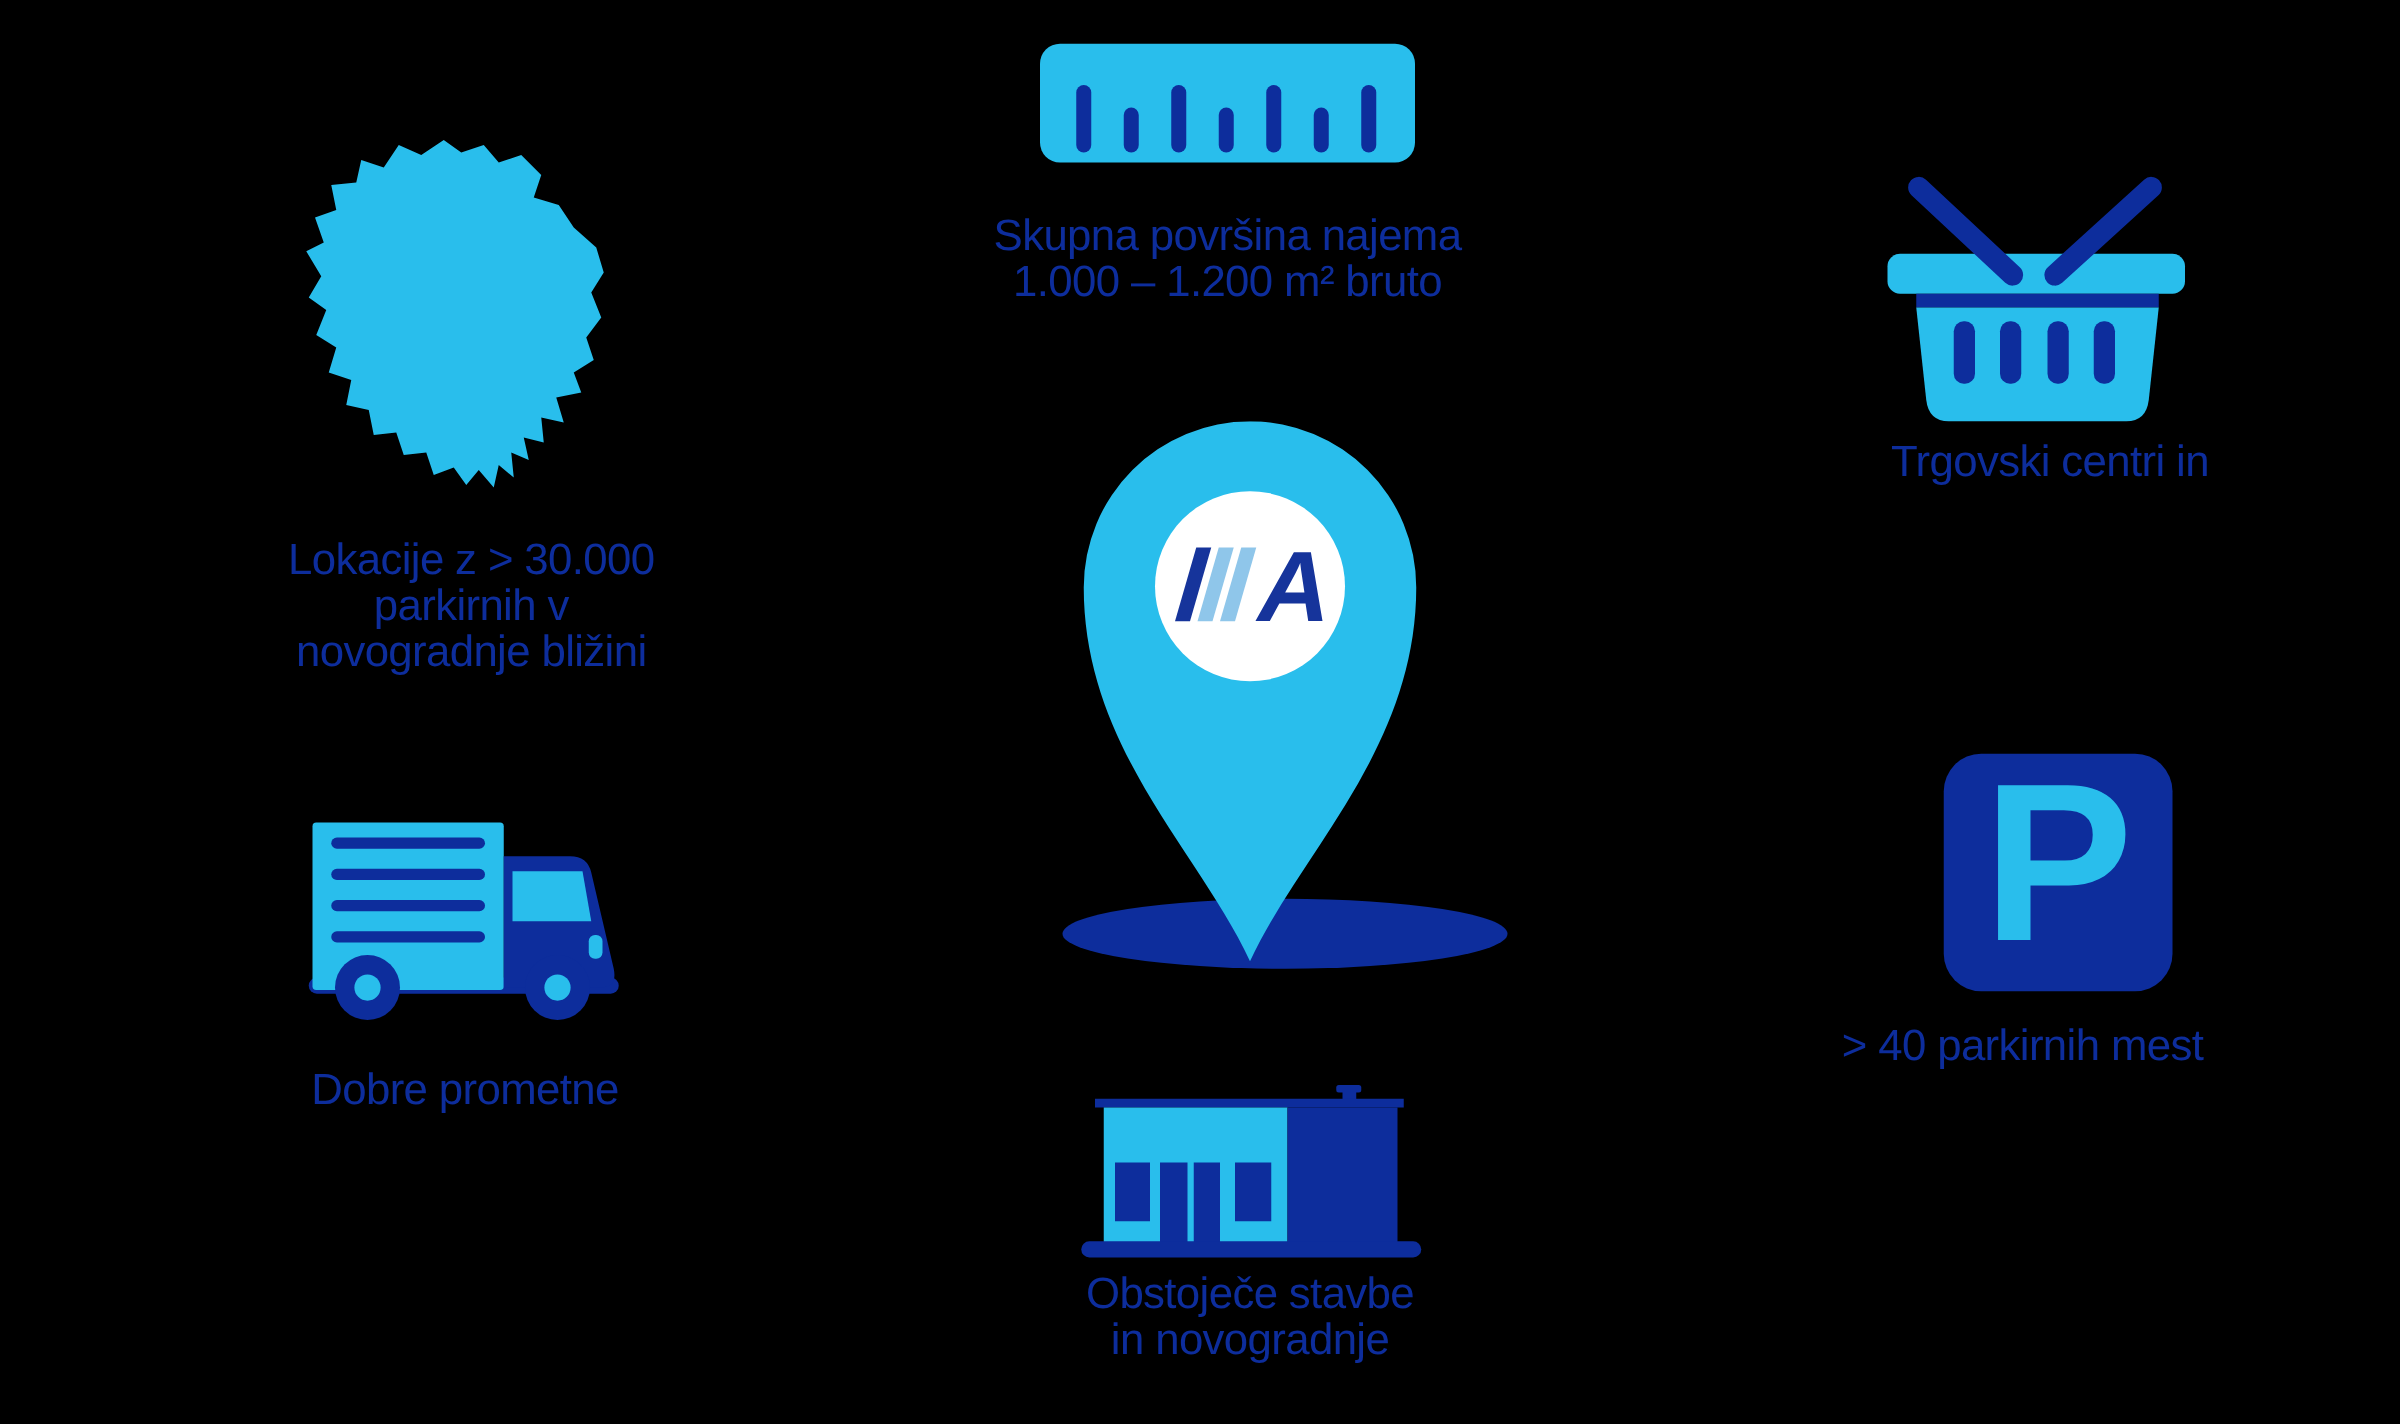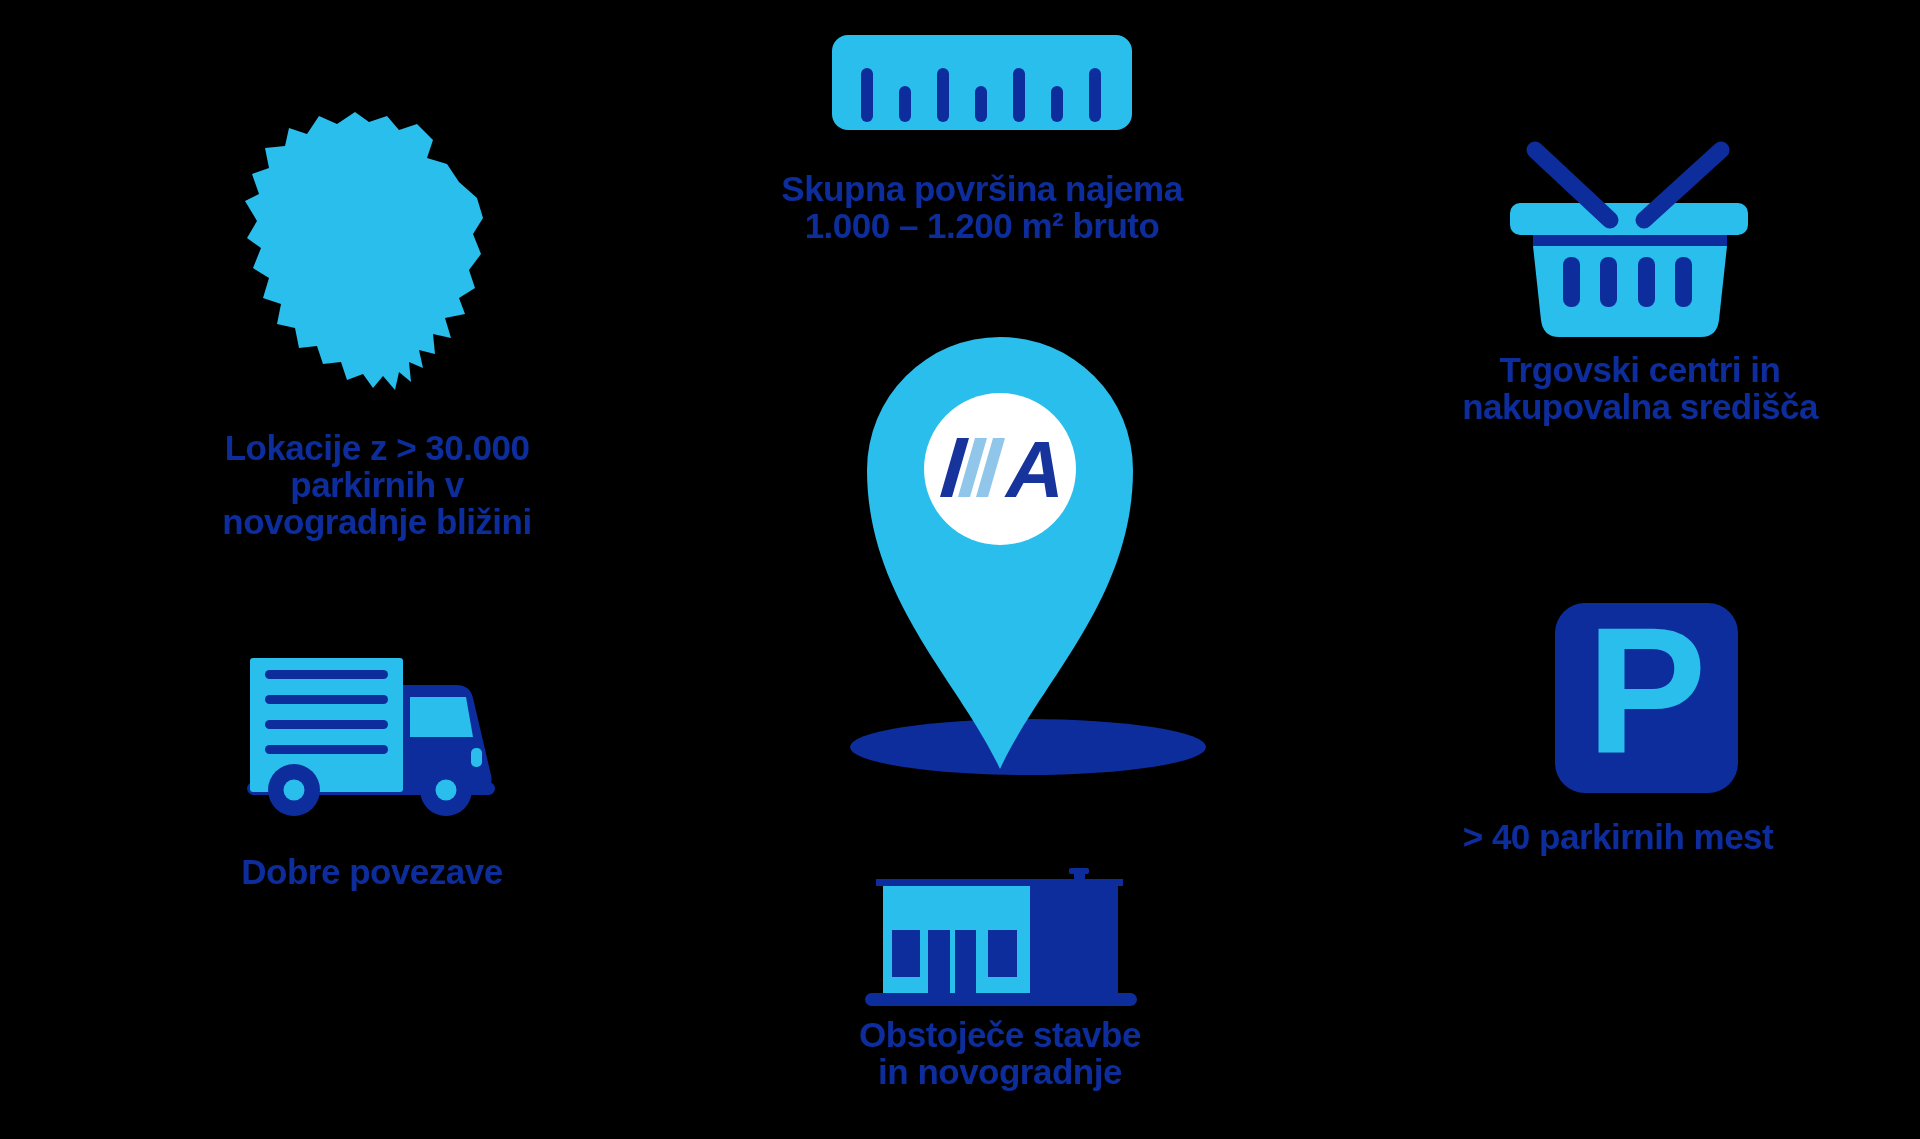--- a/index.html
+++ b/index.html
@@ -13,21 +13,21 @@
   *{margin:0;padding:0;box-sizing:border-box;}
   body{background:var(--background);font-family:"Liberation Sans",sans-serif;}
   .canvas{
     position:relative;width:1920px;height:1139px;
     background:var(--background);overflow:hidden;
   }
   .abs{position:absolute;}
   .caption{
     position:absolute;
     color:var(--navy);
-    font-weight:bold;
+    font-weight:normal;
     font-size:35px;
     line-height:37px;
     letter-spacing:-0.5px;
     text-align:center;
     font-family:"Liberation Sans",sans-serif;
   }
   .fill-cyan{fill:var(--cyan);}
   .fill-navy{fill:var(--navy);}
   .fill-white{fill:var(--white);}
   .fill-logo-navy{fill:var(--logo-navy);}
@@ -102,42 +102,41 @@
       <line class="stroke-navy" x1="216" y1="10" x2="139" y2="80" stroke-width="17" stroke-linecap="round"></line>
       <rect class="fill-navy" x="28" y="95" width="194" height="11"></rect>
       <path class="fill-cyan" d="M28,106 L222,106 L214,180 Q212,197 196,197 L54,197 Q38,197 36,180 Z"></path>
       <rect class="fill-navy" x="58" y="117" width="17" height="50" rx="8"></rect>
       <rect class="fill-navy" x="95" y="117" width="17" height="50" rx="8"></rect>
       <rect class="fill-navy" x="133" y="117" width="17" height="50" rx="8"></rect>
       <rect class="fill-navy" x="170" y="117" width="17" height="50" rx="8"></rect>
     </svg>
     <div class="caption" style="left:1405px;top:351px;width:470px;">
       <div>Trgovski centri in</div>
-      <div>nakupovalna središča</div>
     </div>
   </div>
 
   <div>
     <svg class="abs" style="left:240px;top:655px;" width="260" height="165" viewBox="0 0 260 165">
       <rect class="fill-navy" x="7" y="127" width="248" height="13" rx="6.5"></rect>
       <rect class="fill-cyan" x="10" y="3" width="153" height="134" rx="3"></rect>
       <rect class="fill-navy" x="25" y="15" width="123" height="9" rx="4.5"></rect>
       <rect class="fill-navy" x="25" y="40" width="123" height="9" rx="4.5"></rect>
       <rect class="fill-navy" x="25" y="65" width="123" height="9" rx="4.5"></rect>
       <rect class="fill-navy" x="25" y="90" width="123" height="9" rx="4.5"></rect>
       <path class="fill-navy" d="M163,30 L216,30 Q230,30 233,43 L251,120 Q254,135 241,135 L163,135 Z"></path>
       <path class="fill-cyan" d="M170,42 L226,42 L233,82 L170,82 Z"></path>
       <rect class="fill-cyan" x="231" y="93" width="11" height="19" rx="5"></rect>
       <circle class="fill-navy" cx="54" cy="135" r="26"></circle>
       <circle class="fill-cyan" cx="54" cy="135" r="10.5"></circle>
       <circle class="fill-navy" cx="206" cy="135" r="26"></circle>
       <circle class="fill-cyan" cx="206" cy="135" r="10.5"></circle>
     </svg>
     <div class="caption" style="left:172px;top:853px;width:400px;">
-      <div>Dobre povezave</div>
+      <div>Dobre prometne</div>
     </div>
   </div>
 
   <div>
     <svg class="abs" style="left:832px;top:337px;" width="380" height="440" viewBox="0 0 380 440">
       <ellipse class="fill-navy" cx="196" cy="410" rx="178" ry="28"></ellipse>
       <path class="fill-cyan" d="M168,432 C128,345 35,262 35,133 A133,133 0 1 1 301,133 C301,262 208,345 168,432 Z"></path>
       <circle class="fill-white" cx="168" cy="132" r="76"></circle>
       <path class="fill-logo-navy" d="M125,101 L137,101 L120,160 L108,160 Z"></path>
       <path class="fill-logo-light" d="M143,101 L155,101 L138,160 L126,160 Z"></path>

